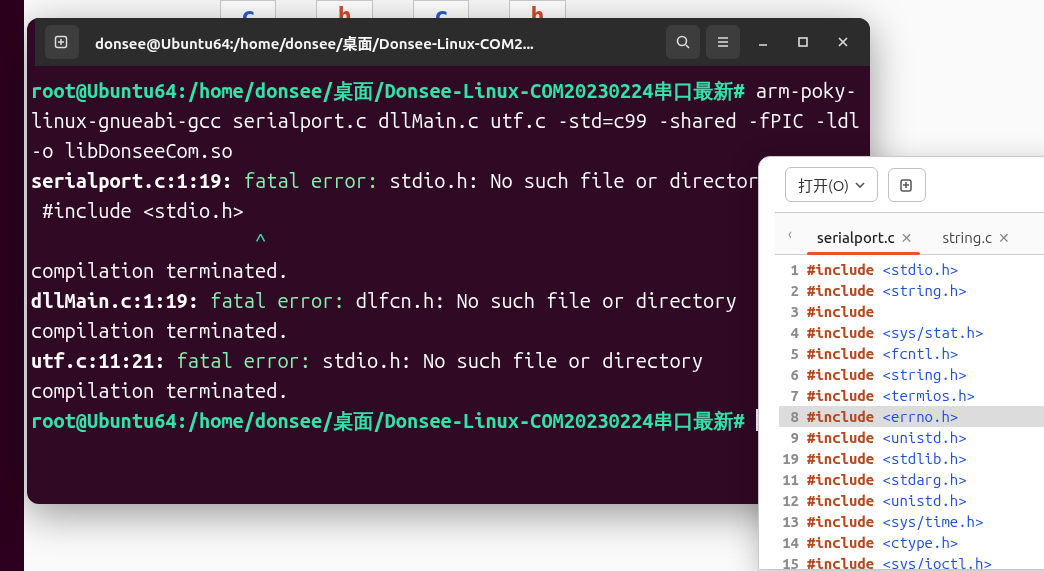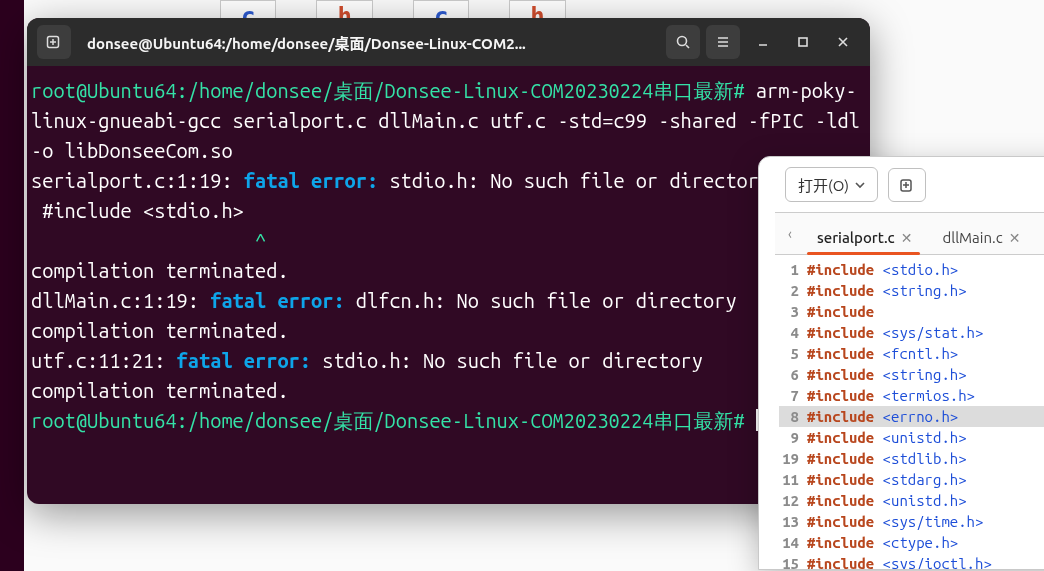--- a/index.html
+++ b/index.html
@@ -26,20 +26,21 @@
     box-shadow:0 10px 40px rgba(0,0,0,.4);
     overflow:hidden;
     display:flex; flex-direction:column;
   }
   .term-titlebar {
     height:48px;
     background:#2c2c2c;
     display:flex; align-items:center;
     padding:0 10px;
     gap:8px;
+    margin-left:8px;
   }
   .tb-btn {
     width:34px; height:34px;
     border-radius:6px;
     display:flex; align-items:center; justify-content:center;
     color:#d0d0d0;
   }
   .tb-btn.boxed { background:#3d3d3d; }
   .tb-title {
     flex:1;
@@ -52,22 +53,22 @@
   .tb-right { display:flex; gap:6px; margin-left:8px;}
   .term-body {
     flex:1;
     padding:10px 4px 10px 4px;
     font:20px/1.5 "Ubuntu Mono","DejaVu Sans Mono",monospace;
     color:#ffffff;
     white-space:pre-wrap;
     word-break:break-all;
   }
   .green { color:#34e2a7; }
-  .red   { color:#0ea5e9; font-weight:bold;}
-  .bold  { font-weight:normal; }
+  .red   { color:#86efac; font-weight:normal;}
+  .bold  { font-weight:bold; }
   .cursor {
     display:inline-block; width:10px; height:22px;
     background:#fff; vertical-align:-3px;
   }
 
   
   .gedit {
     position:absolute; left:758px; top:156px;
     width:320px; height:414px;
     background:#ffffff;
@@ -220,21 +221,21 @@
     </div>
   </div>
 
   <div class="gedit-tabs">
     <div class="chev">‹</div>
     <div class="tab active">
       <span>serialport.c</span>
       <span class="tab-close">✕</span>
     </div>
     <div class="tab">
-      <span>dllMain.c</span>
+      <span>string.c</span>
       <span class="tab-close">✕</span>
     </div>
   </div>
 
   <div class="gedit-body" id="gedit-body">
       <div class="line"><span class="ln">1</span><span class="kw">#include</span><span class="hdr"> &lt;stdio.h&gt;</span></div>
       <div class="line"><span class="ln">2</span><span class="kw">#include</span><span class="hdr"> &lt;string.h&gt;</span></div>
       <div class="line"><span class="ln">3</span><span class="kw">#include</span></div>
       <div class="line"><span class="ln">4</span><span class="kw">#include</span><span class="hdr"> &lt;sys/stat.h&gt;</span></div>
       <div class="line"><span class="ln">5</span><span class="kw">#include</span><span class="hdr"> &lt;fcntl.h&gt;</span></div>

